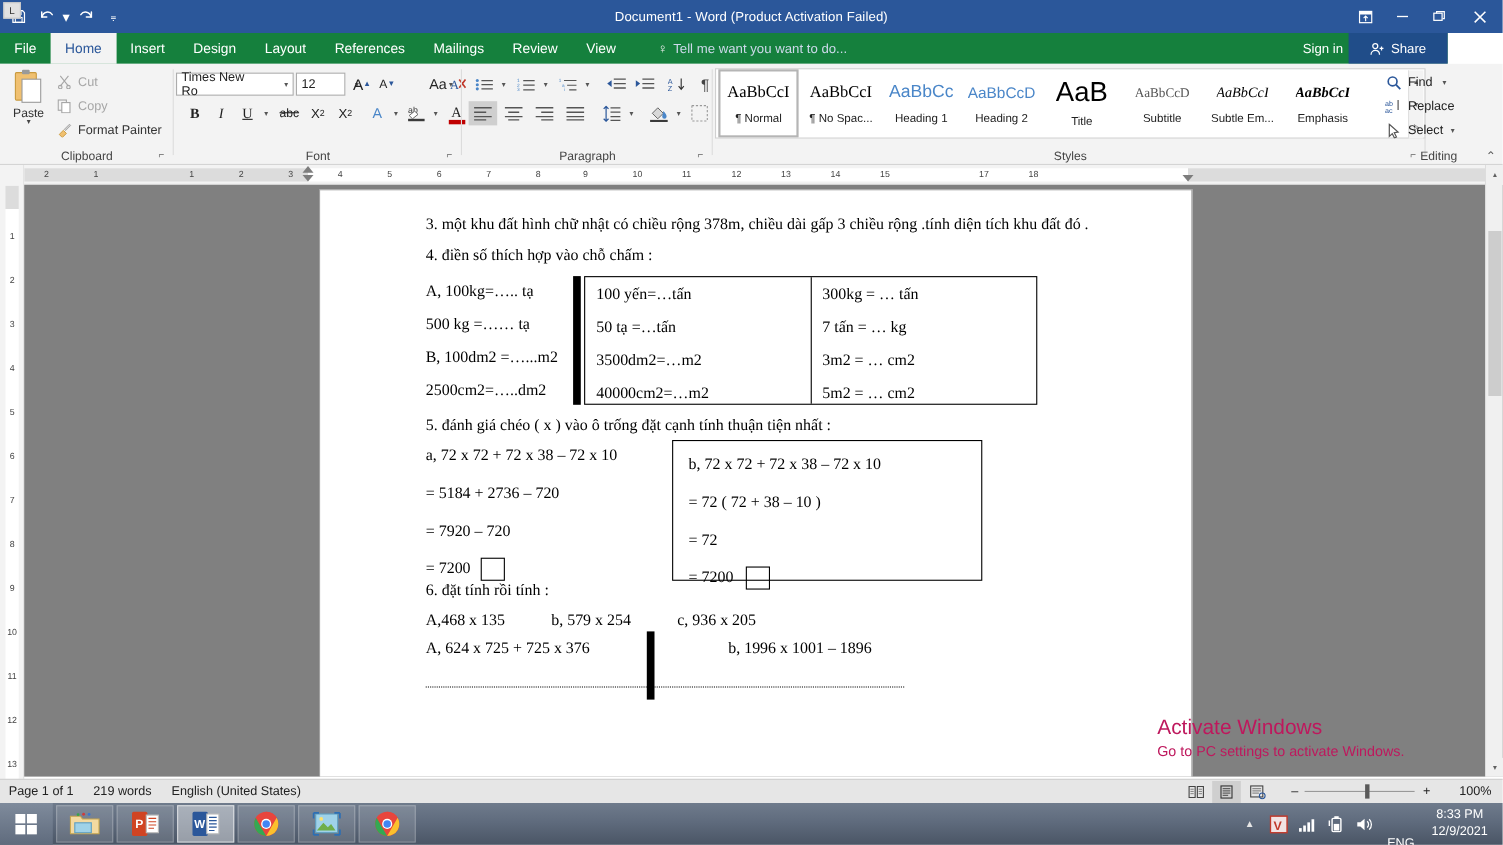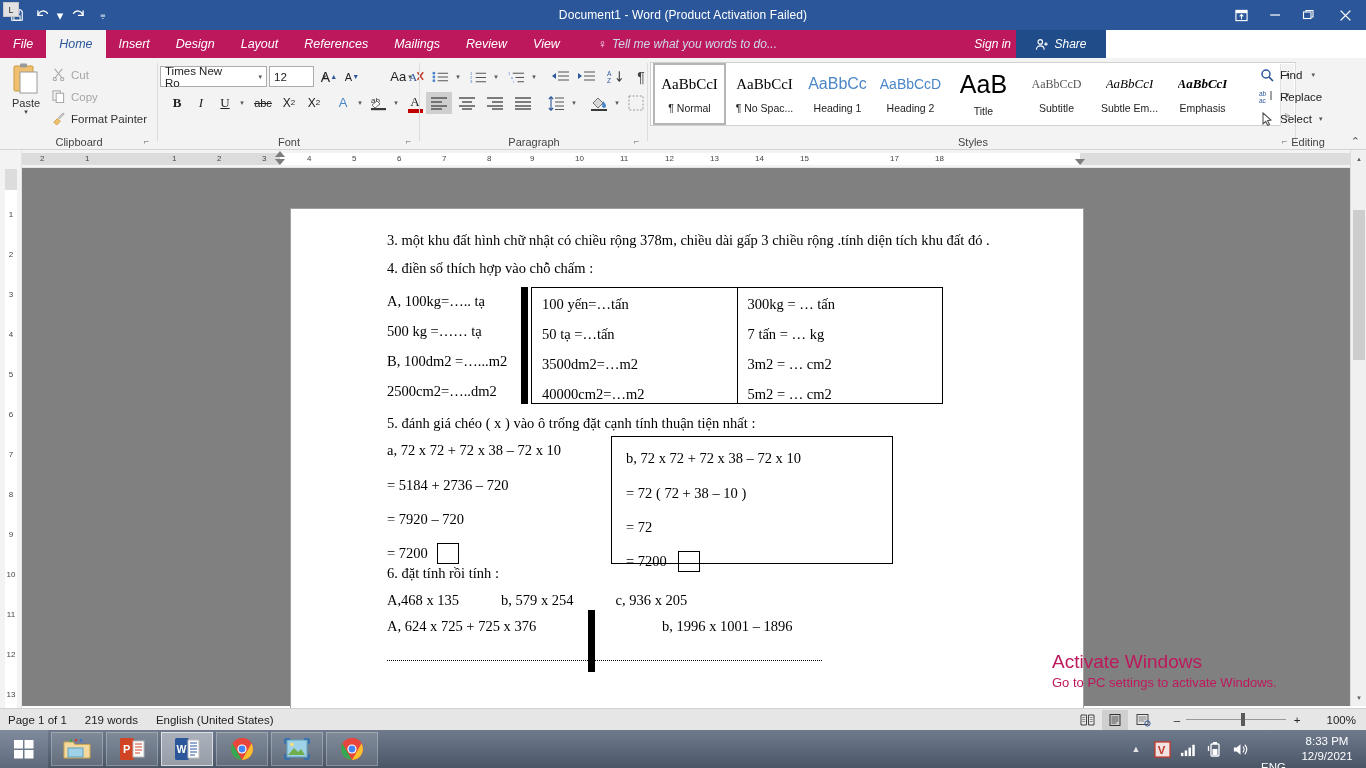--- a/index.html
+++ b/index.html
@@ -28,23 +28,22 @@
   .win-ctrls { position: absolute; right: 0; top: 0; height: 30px; display: flex; align-items: stretch; }
   .win-btn {
     width: 33px; display: flex; align-items: center; justify-content: center;
     color: #fff; font-size: 12px;
   }
   .win-btn.close { width: 42px; font-size: 14px; }
   .win-btn svg { display: block; }
 
   
   .tabstrip {
-    position: absolute; left: 0; top: 30px; width: 1106px; height: 28px;
-    background: #be185d;
-    font-style: italic;
+    position: absolute; left: 0; top: 30px; width: 1316px; height: 28px;
+    background: #15803d;
   }
   .tabs { position: absolute; left: 0; top: 0; height: 28px; display: flex; align-items: stretch; }
   .tab {
     padding: 0 13px; display: flex; align-items: center;
     font-size: 12.5px; color: #ffffff;
   }
   .tab.active { background: #f3f3f3; color: #2b579a; }
   .tellme {
     position: absolute; left: 598px; top: 0; height: 28px;
     display: flex; align-items: center; gap: 5px;
@@ -167,21 +166,20 @@
 
   
   .workarea {
     position: absolute; left: 22px; top: 168px; width: 1344px; height: 538px;
     background: #808080;
   }
   .page {
     position: absolute; left: 268px; top: 4px; width: 794px; height: 534px;
     background: #ffffff; border: 1px solid #a0a0a0; border-bottom: none;
     overflow: hidden;
-    margin-top: 36px;
   }
   .doc {
     position: absolute; left: 96px; top: 22px; width: 606px;
     font-family: "Liberation Serif", serif; font-size: 14.5px; color: #000;
   }
   .p { margin-bottom: 9px; line-height: 1.32; }
   .tight { margin-bottom: 0; }
 
   .q4wrap { position: relative; height: 125px; margin-bottom: 2px; }
   .q4left { position: absolute; left: 0; top: 4px; width: 140px; }
@@ -344,21 +342,21 @@
     <div class="tab">Insert</div>
     <div class="tab">Design</div>
     <div class="tab">Layout</div>
     <div class="tab">References</div>
     <div class="tab">Mailings</div>
     <div class="tab">Review</div>
     <div class="tab">View</div>
   </div>
   <div class="tellme">
     <span class="bulb">♀</span>
-    <span>Tell me what you words to do...</span>
+    <span>Tell me want you want to do...</span>
   </div>
   <div class="signin">Sign in</div>
   <div class="share">
     <svg width="14" height="13" viewBox="0 0 16 14">
         <circle cx="6" cy="4" r="2.6" fill="none" stroke="#fff" stroke-width="1.3"></circle>
         <path d="M1.6 13c0-2.8 2-4.4 4.4-4.4S10.4 10.2 10.4 13" fill="none" stroke="#fff" stroke-width="1.3"></path>
         <path d="M12.5 4.5v4M10.5 6.5h4" stroke="#fff" stroke-width="1.3"></path>
       </svg>
     <span>Share</span>
   </div>

